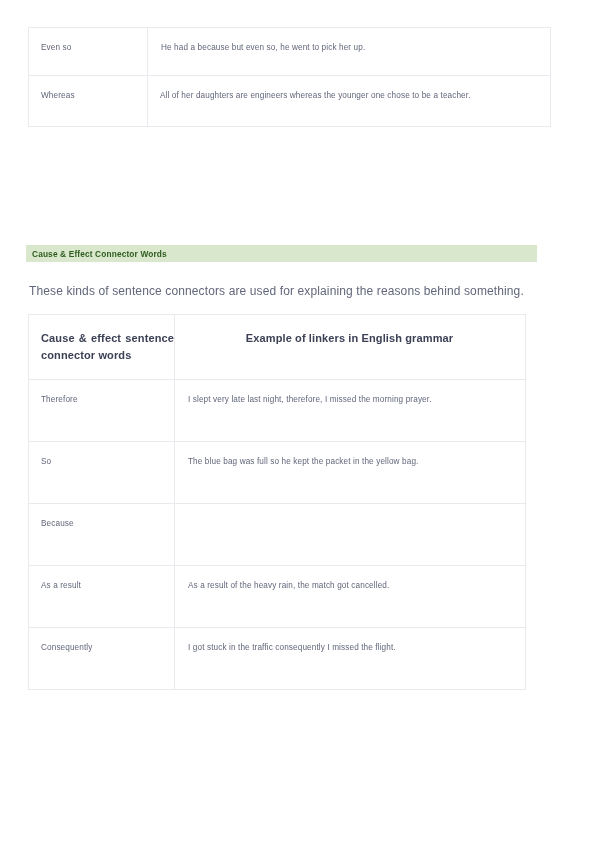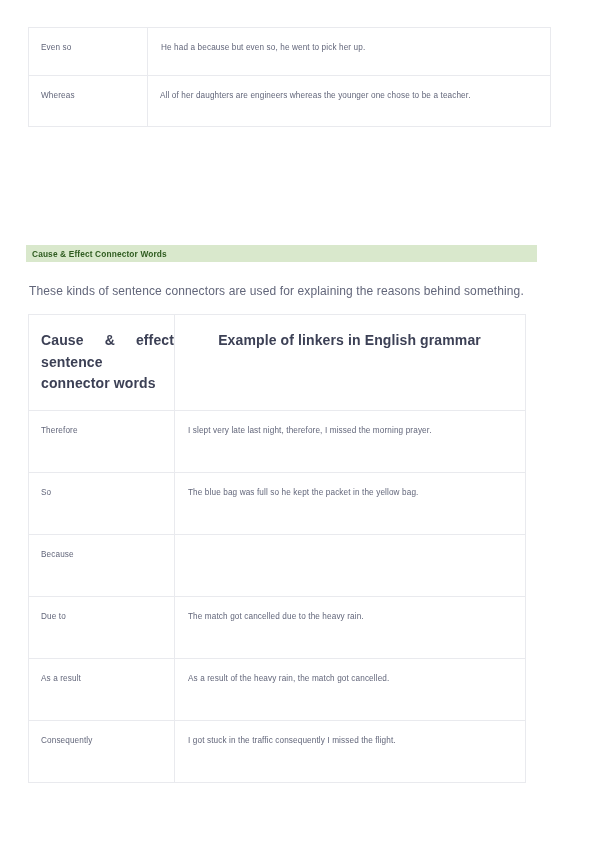--- a/index.html
+++ b/index.html
@@ -111,21 +111,21 @@
   table.t2 col.c1 { width: 146px; }
   table.t2 col.c2 { width: 351px; }
   table.t2 th.term,
   table.t2 th.example {
     padding-top: 15px;
     padding-bottom: 15px;
     height: 28px;
   }
   .head-text {
     display: block;
-    font-size: 14px;
+    font-size: 11px;
     font-weight: bold;
     color: #3c4055;
     line-height: 1.55;
     letter-spacing: 0.12px;
   }
   .head-text.justify {
     text-align: justify;
     text-align-last: left;
   }
   table.t2 tbody td { height: 33px; margin-left: 16px; }
@@ -205,28 +205,20 @@
         <tr>
           <td class="term">
             <span class="cell-text">Because</span>
           </td>
           <td class="example">
             <span class="cell-text"></span>
           </td>
         </tr>
         <tr>
           <td class="term">
-            <span class="cell-text">Due to</span>
-          </td>
-          <td class="example">
-            <span class="cell-text">The match got cancelled due to the heavy rain.</span>
-          </td>
-        </tr>
-        <tr>
-          <td class="term">
             <span class="cell-text">As a result</span>
           </td>
           <td class="example">
             <span class="cell-text">As a result of the heavy rain, the match got cancelled.</span>
           </td>
         </tr>
         <tr>
           <td class="term">
             <span class="cell-text">Consequently</span>
           </td>

